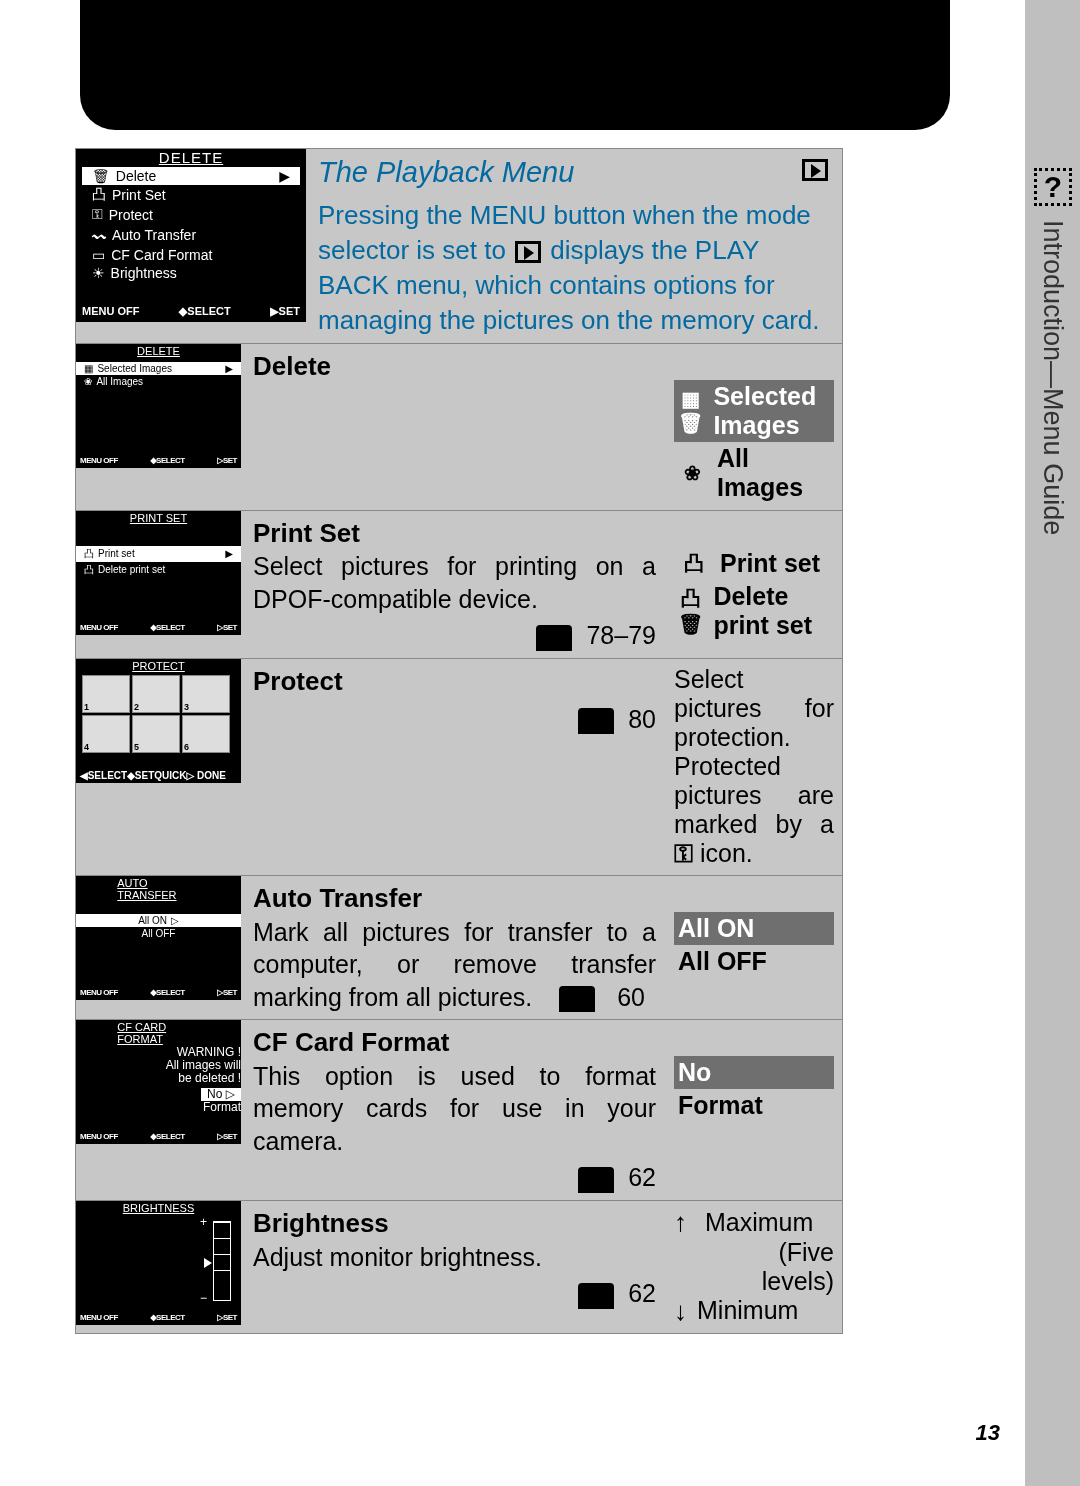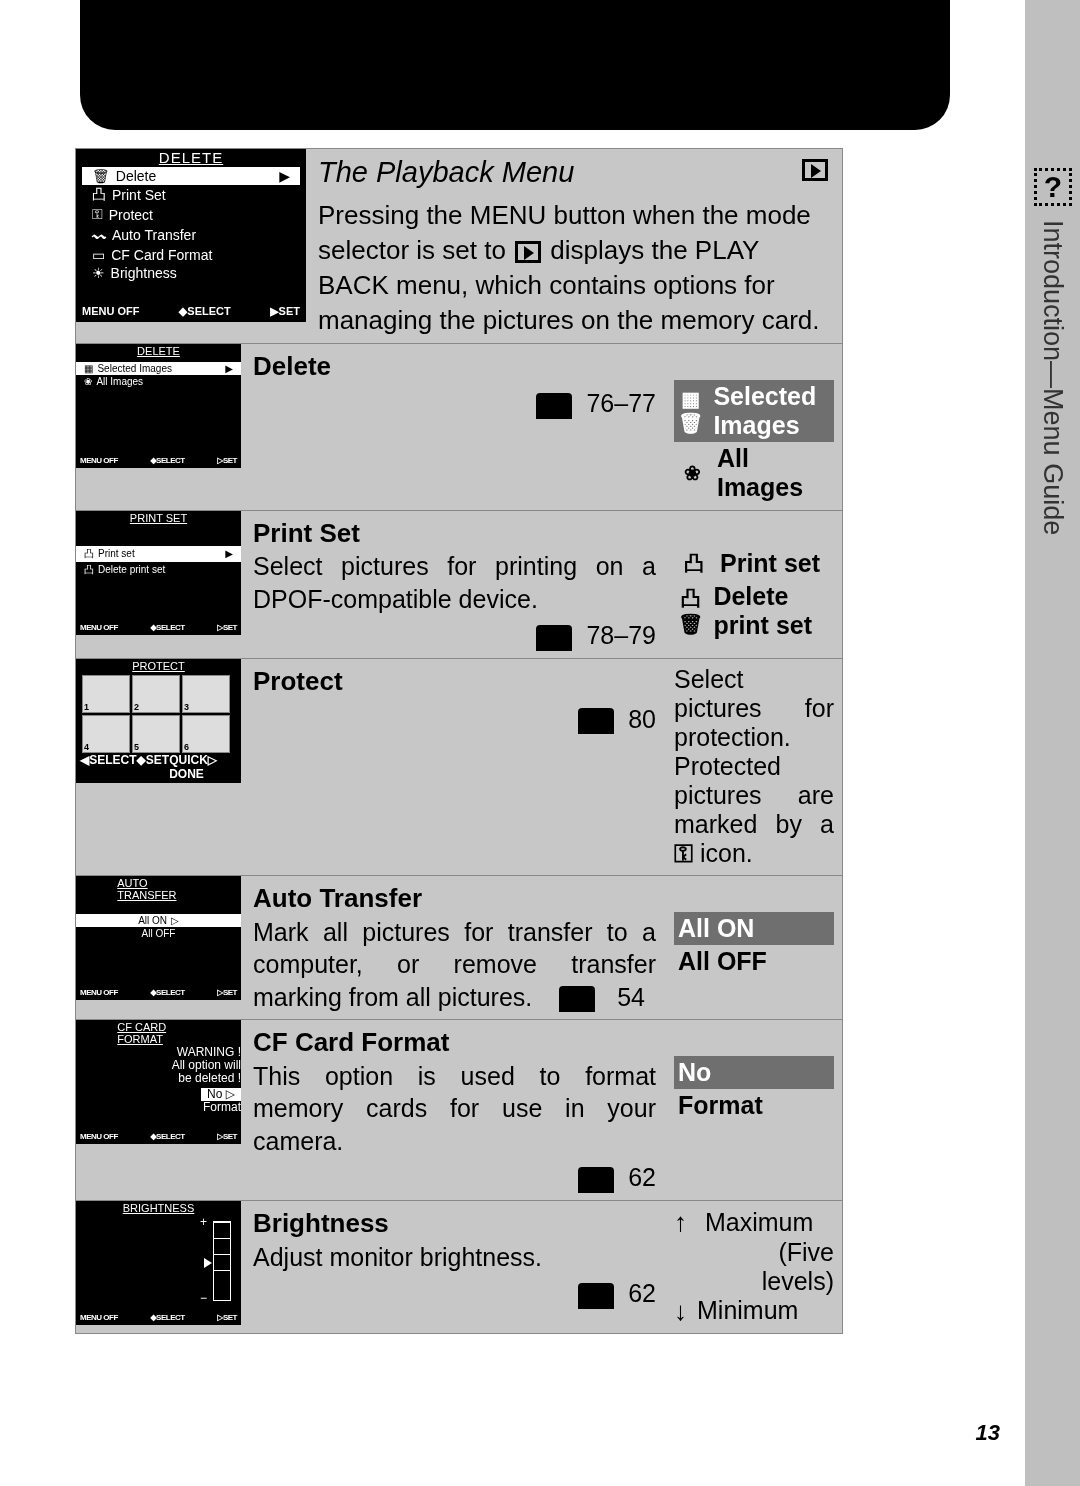--- a/index.html
+++ b/index.html
@@ -74,21 +74,21 @@
     text-decoration: underline;
     letter-spacing: 1px;
   }
   .intro-thumb .row-item { display:flex; align-items:center; gap:6px; padding:1px 10px; font-size:14px;}
   .intro-thumb .row-item.sel { background:#fff; color:#000; }
   .intro-thumb-nav { position:absolute; bottom:4px; left:6px; right:6px; display:flex; justify-content:space-between; font-size:11px; font-weight:bold;}
   .intro-text {
     flex: 1;
     padding: 4px 10px 4px 12px;
     font-size: 26px;
-    color: #000000;
+    color: #0369a1;
     line-height: 1.35;
   }
   .intro-title {
     font-style: italic;
     font-size: 29px;
     display:block;
     margin-bottom: 6px;
   }
   .play-icon {
     display:inline-block;
@@ -163,21 +163,21 @@
     color: #000;
   }
   .opt { display:flex; align-items:center; gap:10px; font-weight:bold; padding:2px 4px; }
   .opt.hl { background:#6f6f6f; color:#fff; }
   .opt .ico { width:32px; display:inline-block; text-align:center; font-size:20px; }
   .minithumb-img {
     display:flex; flex-wrap:wrap; gap:2px; padding:16px 6px 0 6px;
   }
   .minithumb-img div { width:48px; height:38px; background:#ddd; border:1px solid #888; font-size:9px; color:#000; position:relative;}
   .minithumb-img div span { position:absolute; bottom:0; left:1px; font-weight:bold;}
-  .thumb-protect-nav { position:absolute; bottom:2px; left:4px; right:4px; display:flex; justify-content:center; font-size:12px; font-weight:bold;}
+  .thumb-protect-nav { position:absolute; bottom:2px; left:4px; right:4px; display:flex; justify-content:flex-start; font-size:10px; font-weight:bold;}
   .warn { text-align:right; padding-top:26px; font-size:12px; line-height:1.1;}
   .bright-gauge { position:absolute; right:10px; top:20px; width:18px; height:80px; border:1px solid #fff;}
   .bright-gauge .tick { border-top:1px solid #fff; height:16px;}
   .bright-gauge .ptr { position:absolute; left:-10px; top:36px; border-top:5px solid transparent; border-bottom:5px solid transparent; border-left:8px solid #fff;}
   .page-num {
     position:absolute;
     bottom: 40px;
     right: 80px;
     font-style: italic;
     font-weight: bold;
@@ -255,21 +255,20 @@
           </div>
       </div>
       <div class="thumb-nav">
           <span>MENU OFF</span>
           <span>◆SELECT</span>
           <span>▷SET</span>
         </div>
     </div>
     <div class="mid">
       <span class="mid-title">Delete</span>
-      <div class="page-ref"><span class="book-icon"></span><span>76–77</span></div>
     </div>
     <div class="right-col">
       <div style="height:30px"></div>
       <div class="opt hl">
           <span class="ico">▦🗑</span>
           <span>Selected Images</span>
         </div>
       <div class="opt">
           <span class="ico">❀</span>
           <span>All Images</span>
@@ -364,39 +363,39 @@
       </div>
       <div class="thumb-nav">
           <span>MENU OFF</span>
           <span>◆SELECT</span>
           <span>▷SET</span>
         </div>
     </div>
     <div class="mid">
       <span class="mid-title">Auto Transfer</span>
       <span>Mark all pictures for transfer to a computer, or remove transfer marking from all pictures.</span>
-      <span class="book-icon" style="margin-left:20px;"></span><span style="margin-left:8px;">54</span>
+      <span class="book-icon" style="margin-left:20px;"></span><span style="margin-left:8px;">60</span>
     </div>
     <div class="right-col">
       <div style="height:30px"></div>
       <div class="opt hl">
           <span>All ON</span>
         </div>
       <div class="opt">
           <span>All OFF</span>
         </div>
     </div>
   </div>
 
   <div class="section">
     <div class="thumb">
       <div class="thumb-hdr">CF CARD FORMAT</div>
       <div class="warn">
         <div>WARNING !</div>
-        <div>All option will</div>
+        <div>All images will</div>
         <div>be deleted !</div>
         <div style="background:#fff;color:#000;display:inline-block;padding:0 6px;margin-top:2px;">No   ▷</div>
         <div>Format</div>
       </div>
       <div class="thumb-nav">
           <span>MENU OFF</span>
           <span>◆SELECT</span>
           <span>▷SET</span>
         </div>
     </div>

